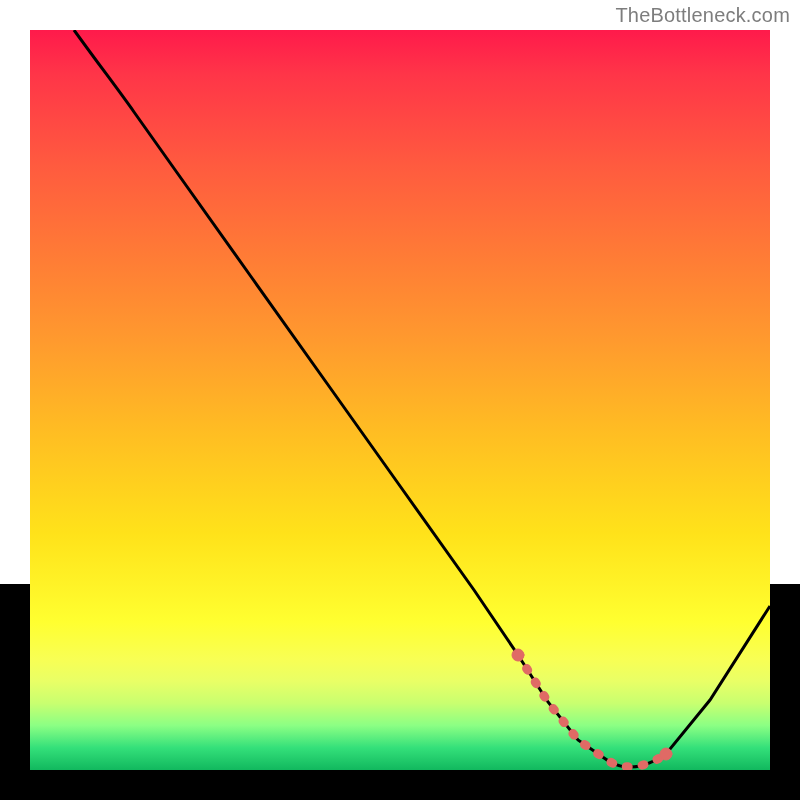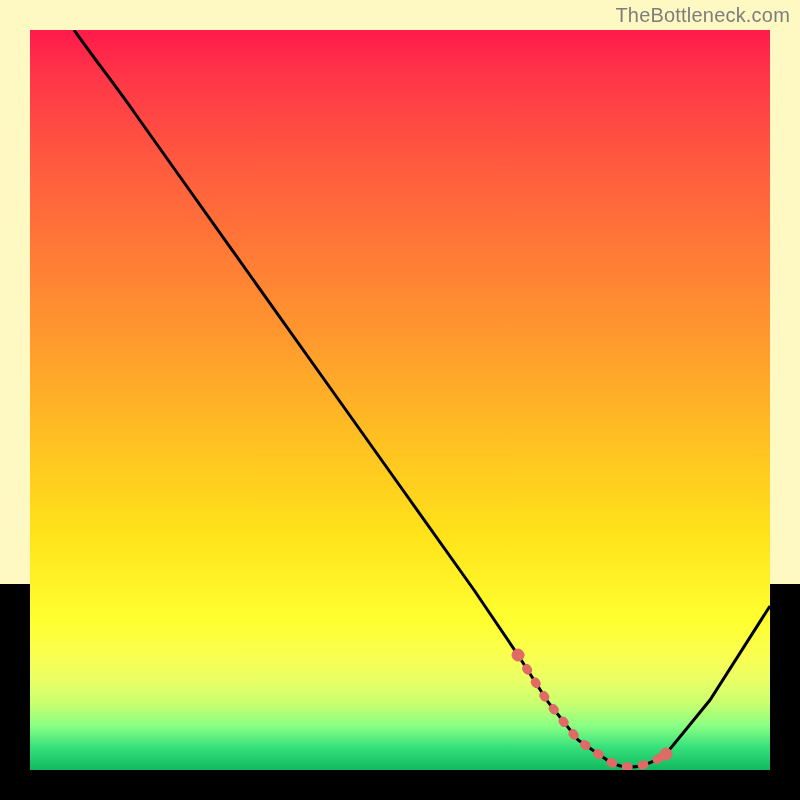--- a/index.html
+++ b/index.html
@@ -10,21 +10,21 @@
     background: #000;
     overflow: hidden;
     font-family: Arial, Helvetica, sans-serif;
   }
   .frame {
     position: absolute;
     left: 0;
     top: 0;
     width: 800px;
     height: 584px;
-    background: #fef9c3;
+    background: #ffffff;
   }
   .plot-area {
     position: absolute;
     left: 30px;
     top: 30px;
     width: 740px;
     height: 740px;
     overflow: hidden;
     background: linear-gradient(
       to bottom,

